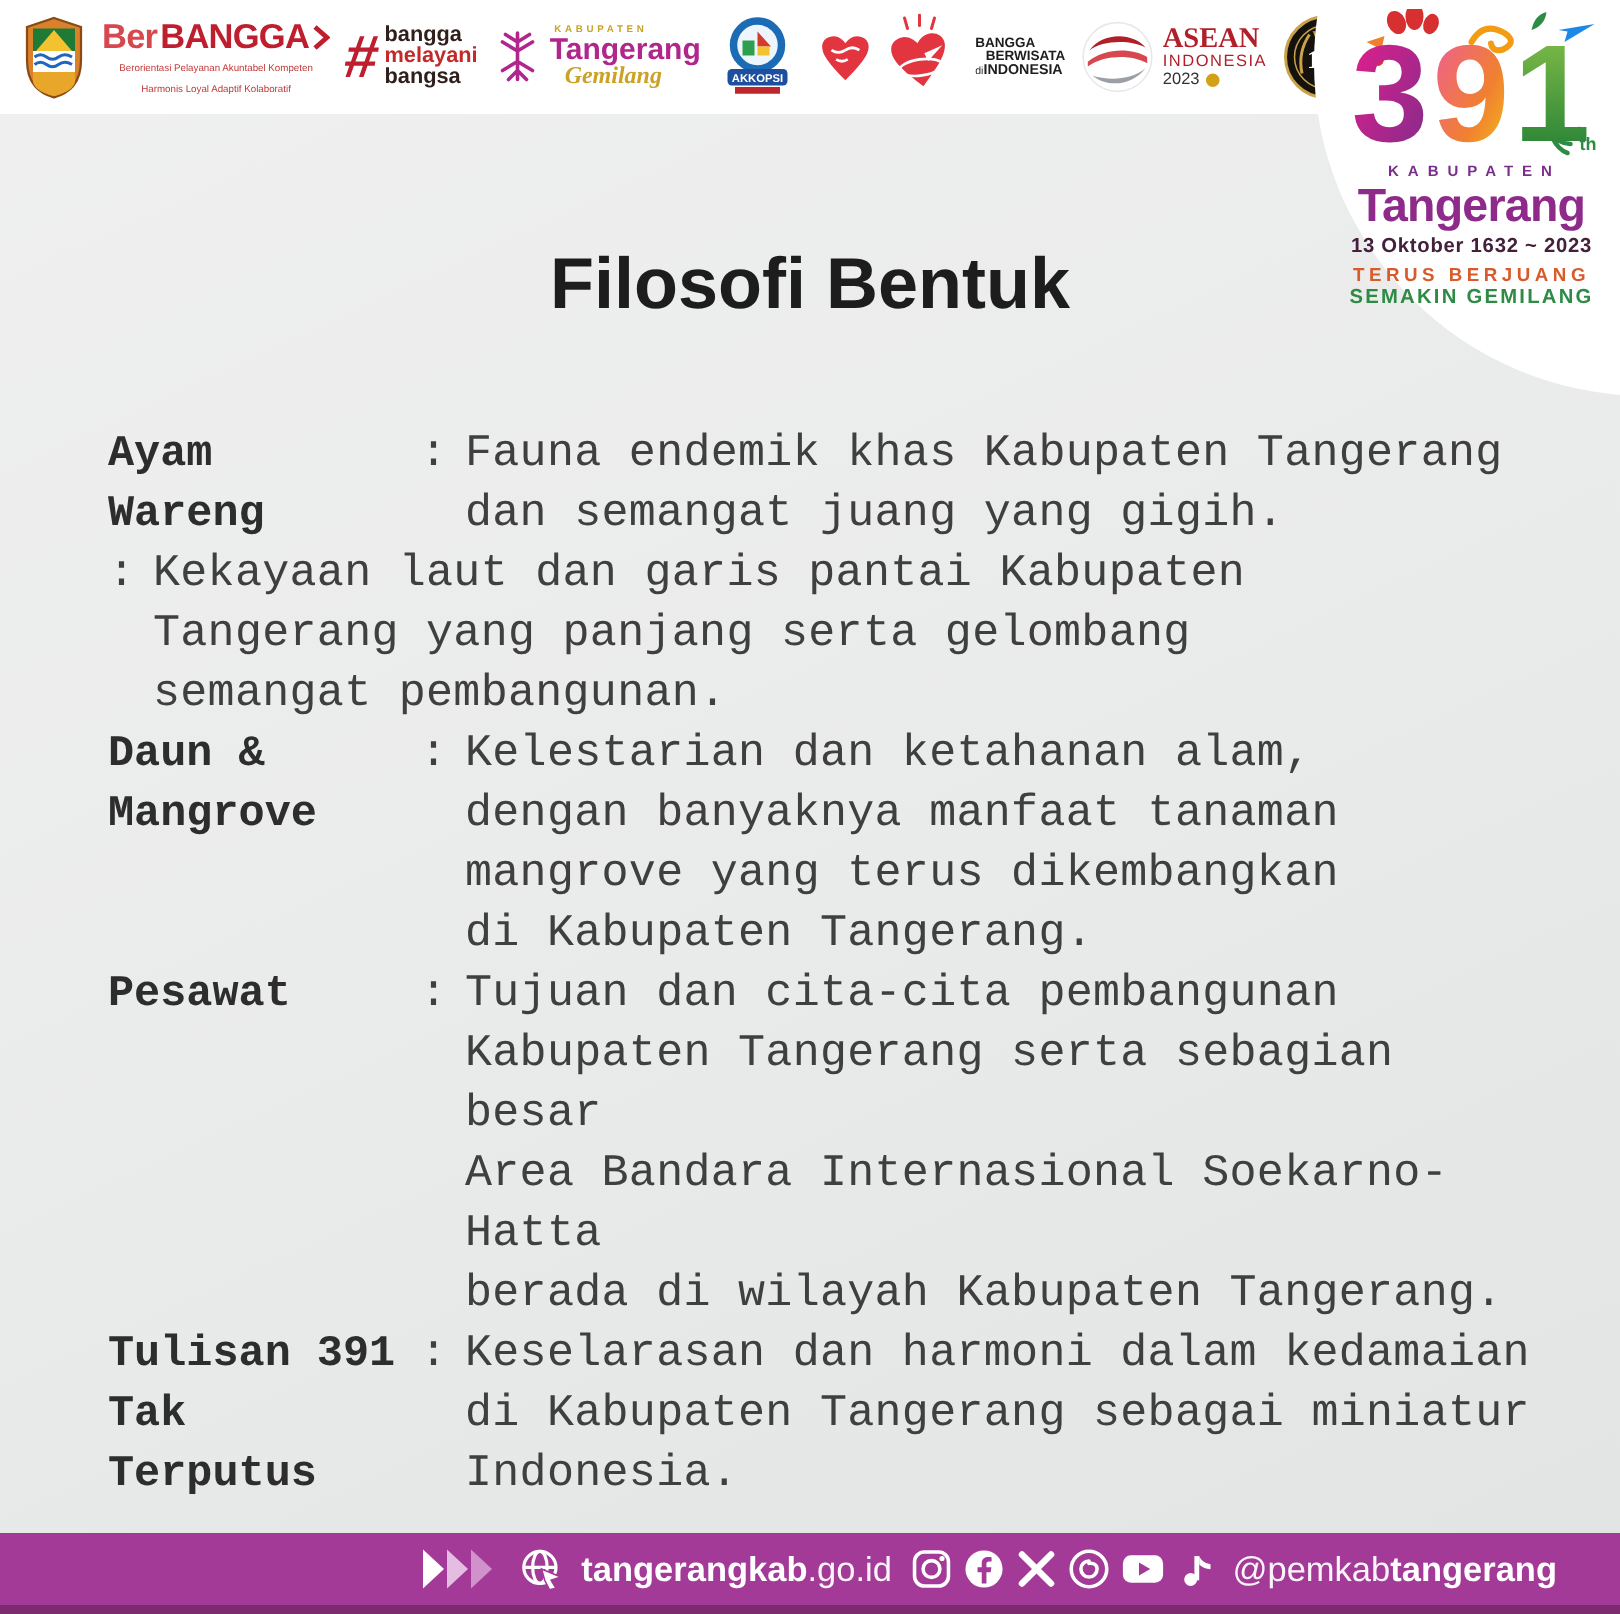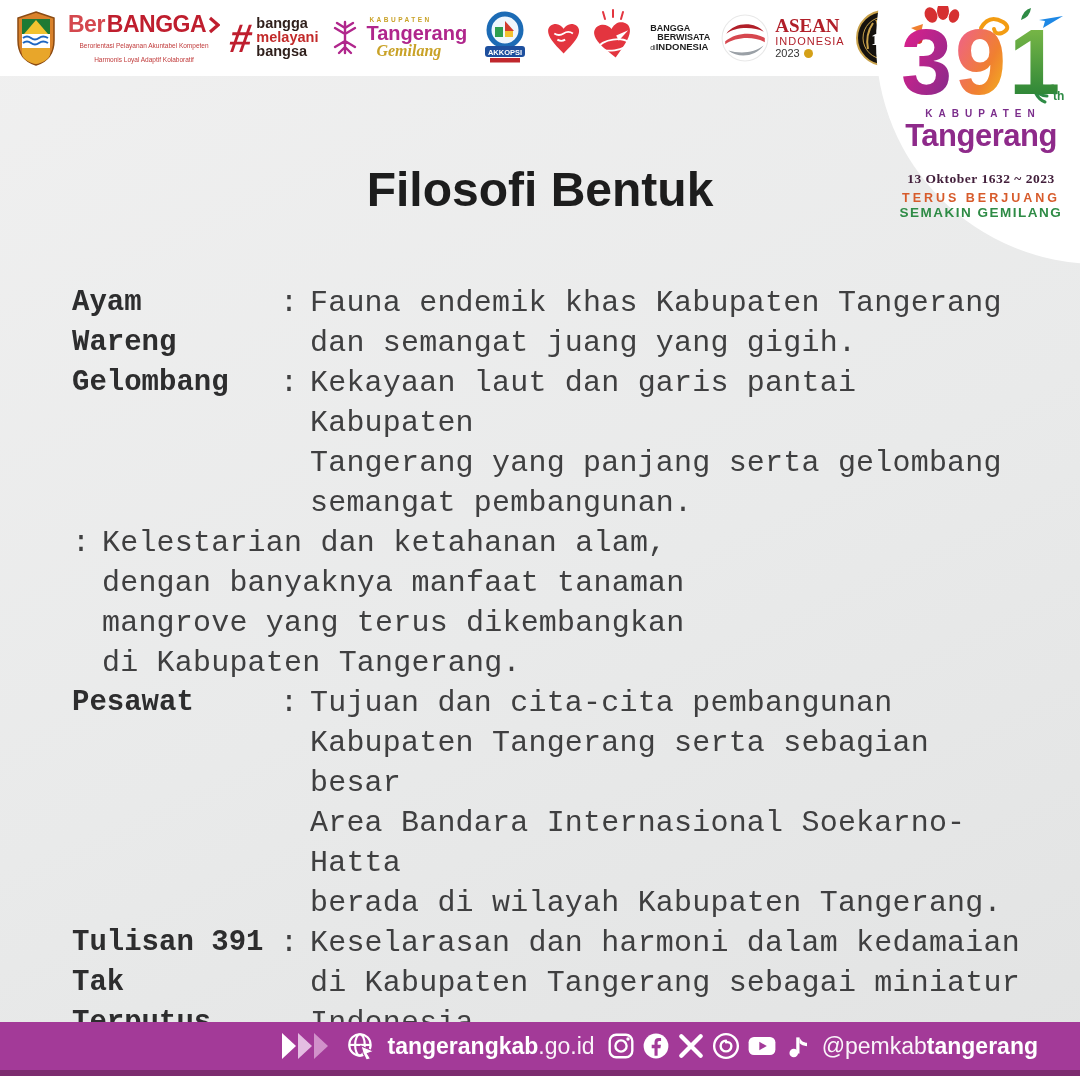--- a/index.html
+++ b/index.html
@@ -39,21 +39,21 @@
   .asean .t{font-size:19px;font-weight:700;color:#b11f29;font-family:"Liberation Serif",serif;}
   .asean .s{font-size:11px;letter-spacing:1px;color:#b11f29;}
   .asean .yrow{display:flex;align-items:center;gap:4px;}
   .asean .y{font-size:11px;color:#333;}
   .asean .dot{width:9px;height:9px;border-radius:50%;background:#d4a017;}
   
   .white-circle{position:absolute;left:876px;top:-180px;width:444px;height:444px;border-radius:50%;background:#ffffff;}
   .logo391{position:absolute;left:892px;top:6px;width:178px;text-align:center;line-height:1;}
   .logo391 .kab{font-size:10px;font-weight:700;letter-spacing:6px;color:#7b2d8b;margin:2px 0 1px 4px;}
   .logo391 .tng{font-size:31px;font-weight:800;color:#8e2a8a;letter-spacing:-.5px;}
-  .logo391 .date{font-size:13.5px;font-weight:700;color:#43203c;margin-top:21px;letter-spacing:.5px;font-family:Liberation Serif, serif;}
+  .logo391 .date{font-size:13.5px;font-weight:700;color:#43203c;margin-top:5px;letter-spacing:.5px;}
   .logo391 .tag1{font-size:12.5px;font-weight:800;letter-spacing:3px;color:#d75b2b;margin-top:6px;}
   .logo391 .tag2{font-size:13.5px;font-weight:800;letter-spacing:1.5px;color:#2e8b45;margin-top:2px;}
   
   .page-title{position:absolute;top:162px;left:0;width:100%;text-align:center;
     font-size:48px;font-weight:800;color:#1d1d1d;}
   .def-list{position:absolute;top:283px;left:72px;width:950px;font-family:Liberation Mono, monospace;}
   .def-row{display:flex;align-items:flex-start;}
   .term{flex:0 0 208px;font-size:29px;font-weight:700;line-height:40px;color:#2d2d2e;white-space:pre-line;}
   .colon{flex:0 0 30px;font-size:30px;line-height:40px;color:#3f3f40;}
   .desc{flex:1;font-size:30px;line-height:40px;color:#3f3f40;white-space:pre-line;letter-spacing:.2px;}
@@ -240,28 +240,29 @@
 
     <div class="def-row">
       <div class="term">Ayam
 Wareng</div>
       <div class="colon">:</div>
       <div class="desc">Fauna endemik khas Kabupaten Tangerang
 dan semangat juang yang gigih.</div>
     </div>
 
     <div class="def-row">
-      <div class="term">Gelombang</div>
       <div class="colon">:</div>
       <div class="desc">Kekayaan laut dan garis pantai Kabupaten
 Tangerang yang panjang serta gelombang
 semangat pembangunan.</div>
     </div>
 
     <div class="def-row">
+      <div class="term">Daun &amp;
+Mangrove</div>
       <div class="colon">:</div>
       <div class="desc">Kelestarian dan ketahanan alam,
 dengan banyaknya manfaat tanaman
 mangrove yang terus dikembangkan
 di Kabupaten Tangerang.</div>
     </div>
 
     <div class="def-row">
       <div class="term">Pesawat</div>
       <div class="colon">:</div>

